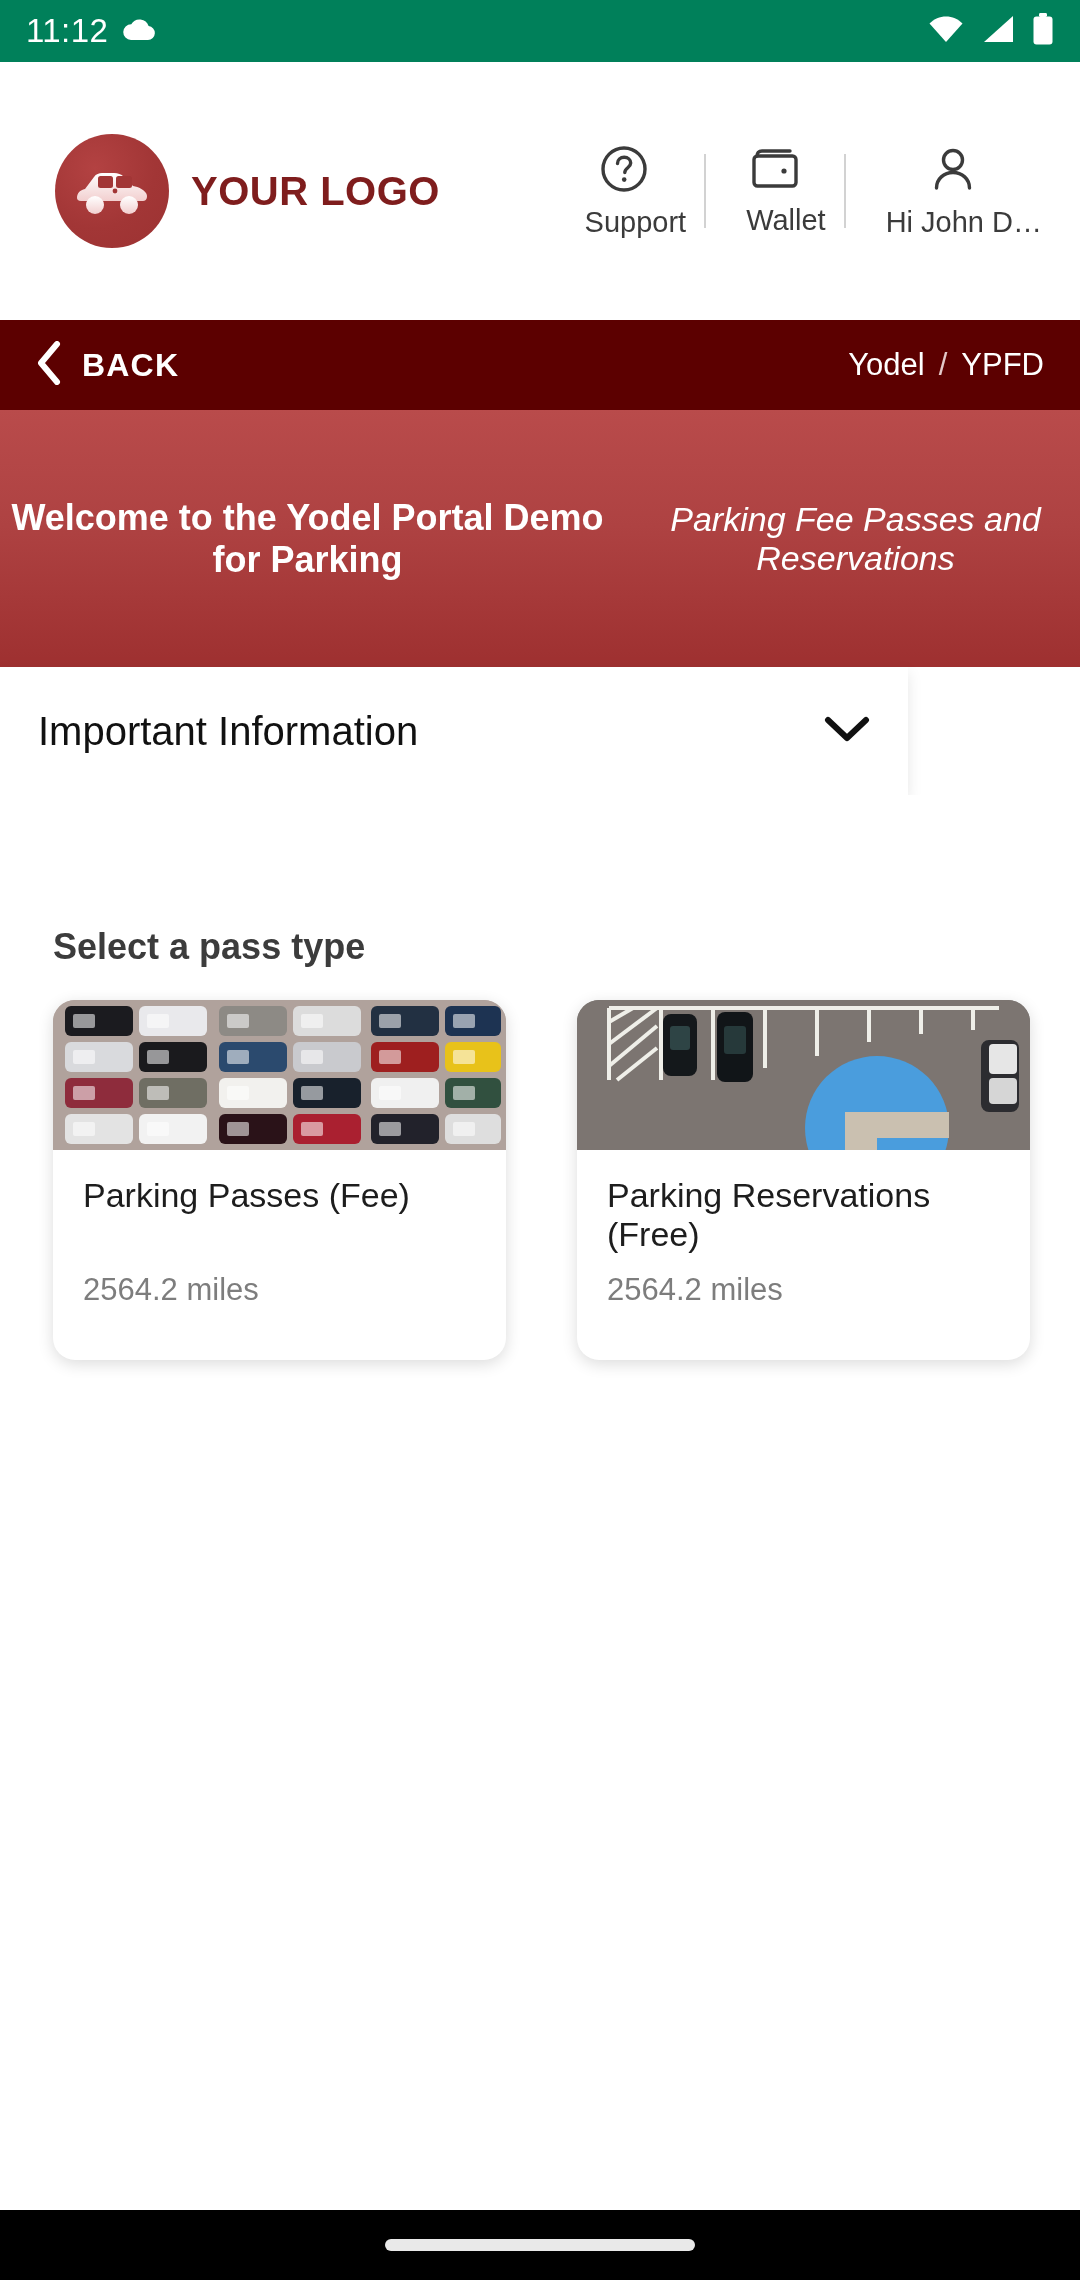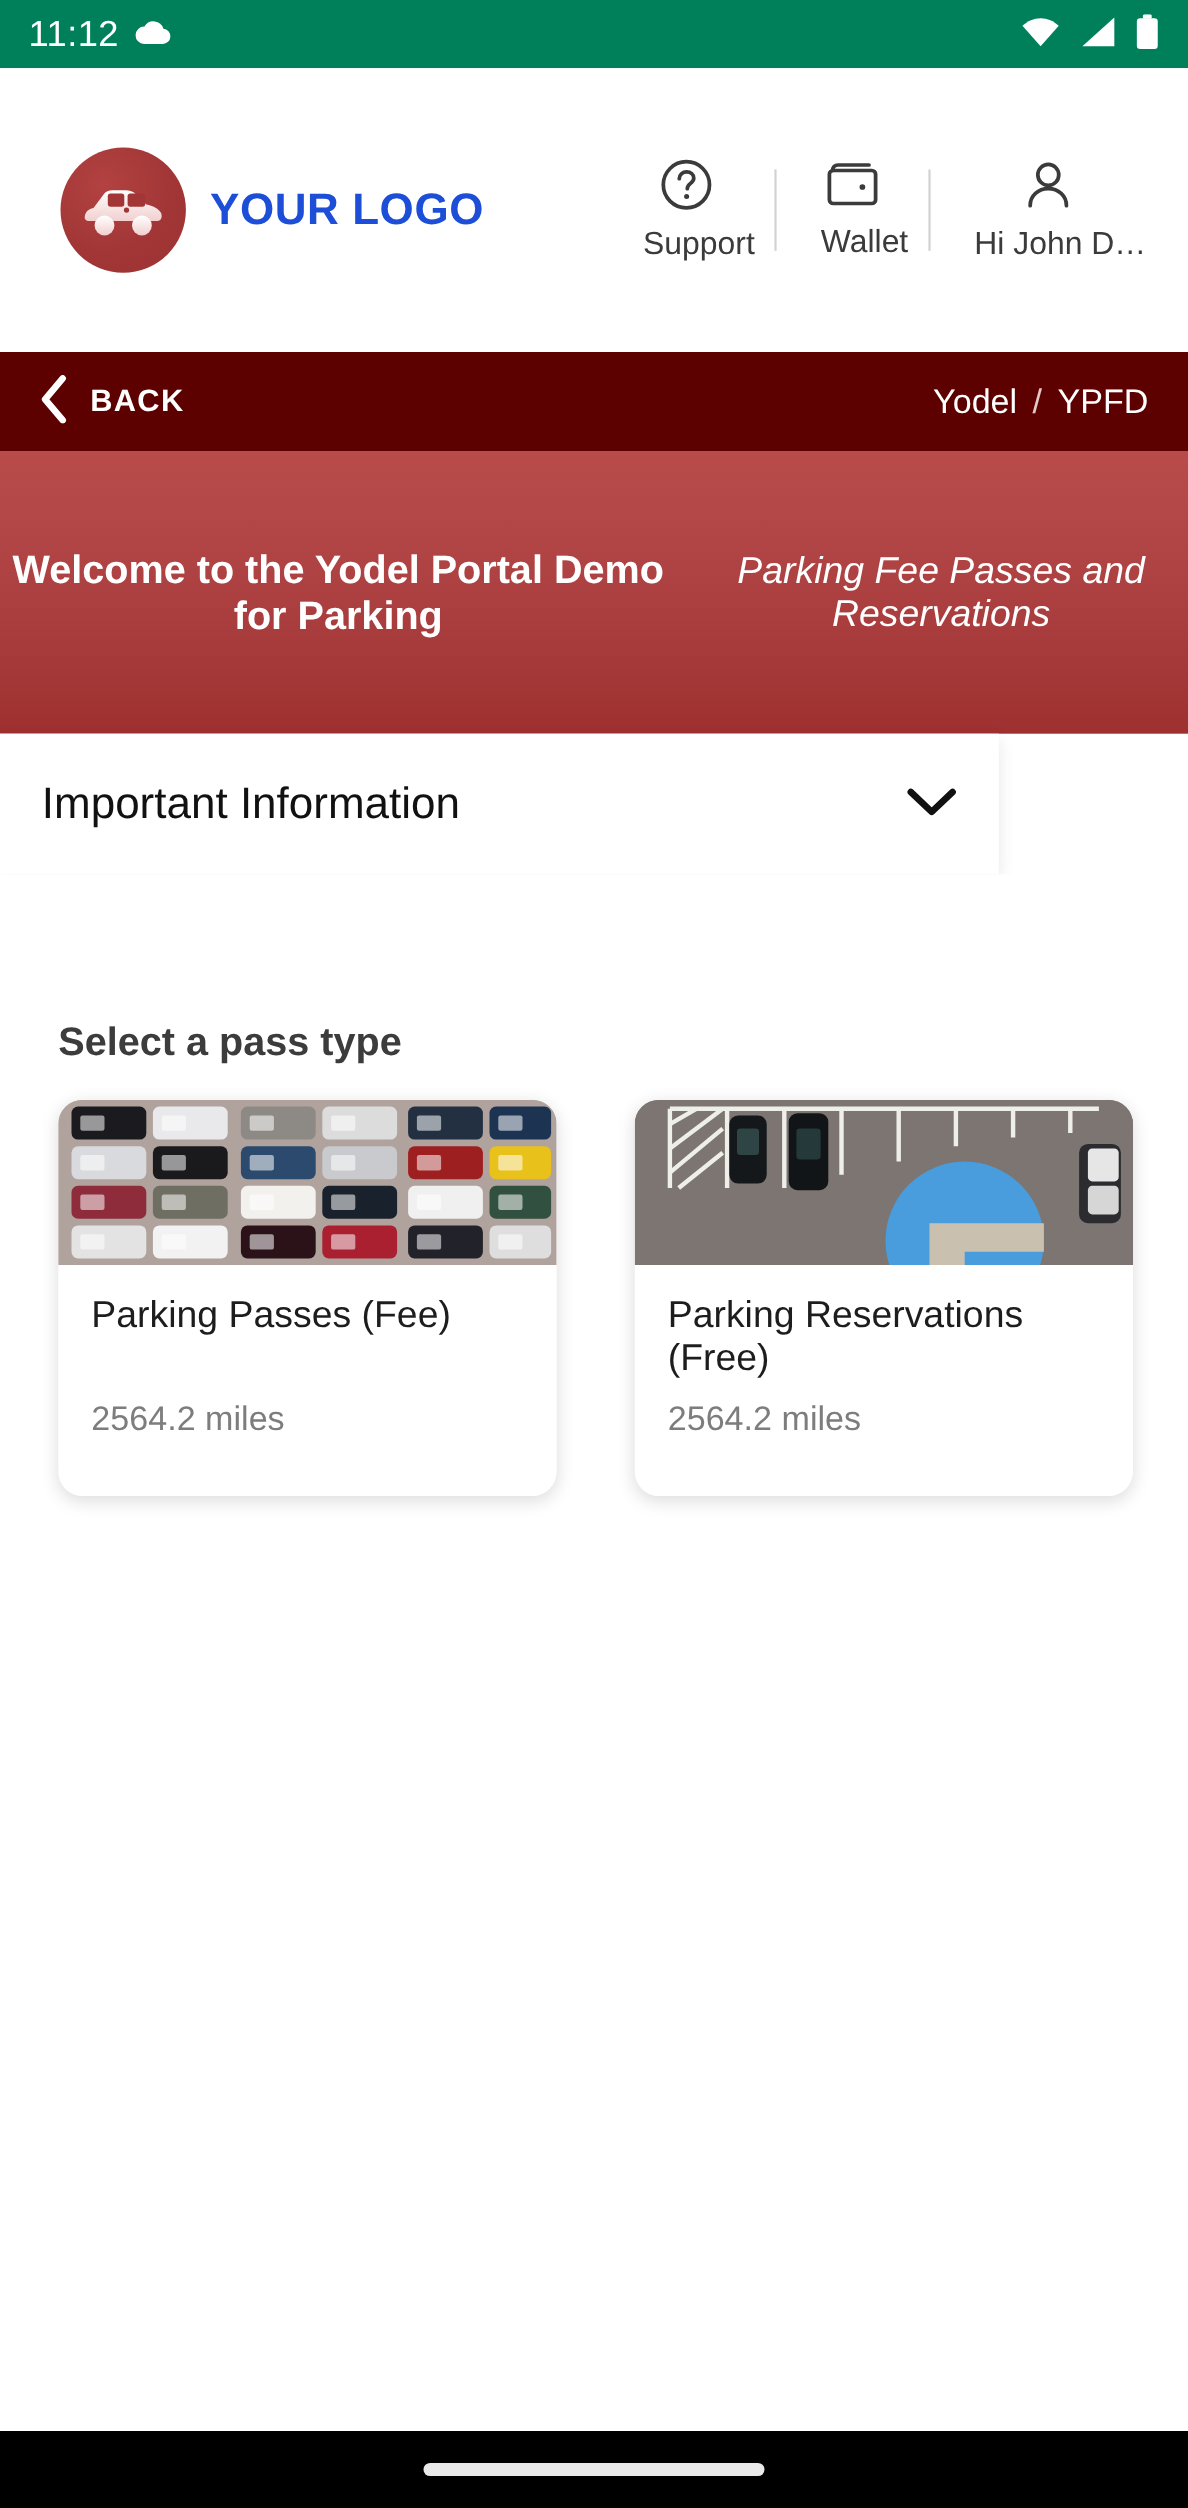--- a/index.html
+++ b/index.html
@@ -27,39 +27,39 @@
     position:absolute; top:62px; left:0; width:1080px; height:258px;
     background:#ffffff; display:flex; align-items:center;
   }
   .brand{ display:flex; align-items:center; gap:22px; padding-left:55px; }
   .brand-circle{
     width:114px; height:114px; border-radius:50%;
     background:radial-gradient(circle at 35% 30%, #b34242 0%, #a23636 55%, #9c3232 100%);
     display:flex; align-items:center; justify-content:center;
   }
   .brand-text{
-    color:#1d4ed8; font-size:40px; font-weight:bold; letter-spacing:.5px;
+    color:#7f1d1d; font-size:40px; font-weight:bold; letter-spacing:.5px;
     font-family:"Liberation Sans",sans-serif;
   }
 
   .headnav{ margin-left:auto; display:flex; align-items:center; padding-right:20px; }
   .navitem{
     display:flex; flex-direction:column; align-items:center; justify-content:center;
     gap:8px; min-width:120px; padding:0 18px;
   }
   .navitem .lbl{ font-size:29px; color:#3b3b3b; white-space:nowrap;margin-left:22px; }
   .navsep{ width:2px; height:74px; background:#d2d2d2; }
 
   
   .backbar{
     position:absolute; top:320px; left:0; width:1080px; height:90px;
     background:#5c0000; display:flex; align-items:center; padding:0 36px;
   }
   .backbtn{ display:flex; align-items:center; gap:20px; }
-  .backbtn .lbl{ color:#fff; font-size:28px; font-weight:bold; letter-spacing:1.2px; }
+  .backbtn .lbl{ color:#fff; font-size:32px; font-weight:bold; letter-spacing:1.2px; }
   .crumbs{ margin-left:auto; display:flex; align-items:flex-start; gap:14px; color:#ffffff; font-size:31px; }
   .crumbs .sep{ color:#e4c9c9; }
 
   
   .banner{
     position:absolute; top:410px; left:0; width:1080px; height:257px;
     background:linear-gradient(180deg,#b94b4b 0%,#ae4242 45%,#9e3030 100%);
     display:flex; flex-direction:row; align-items:center; justify-content:center;
     gap:16px;
   }

